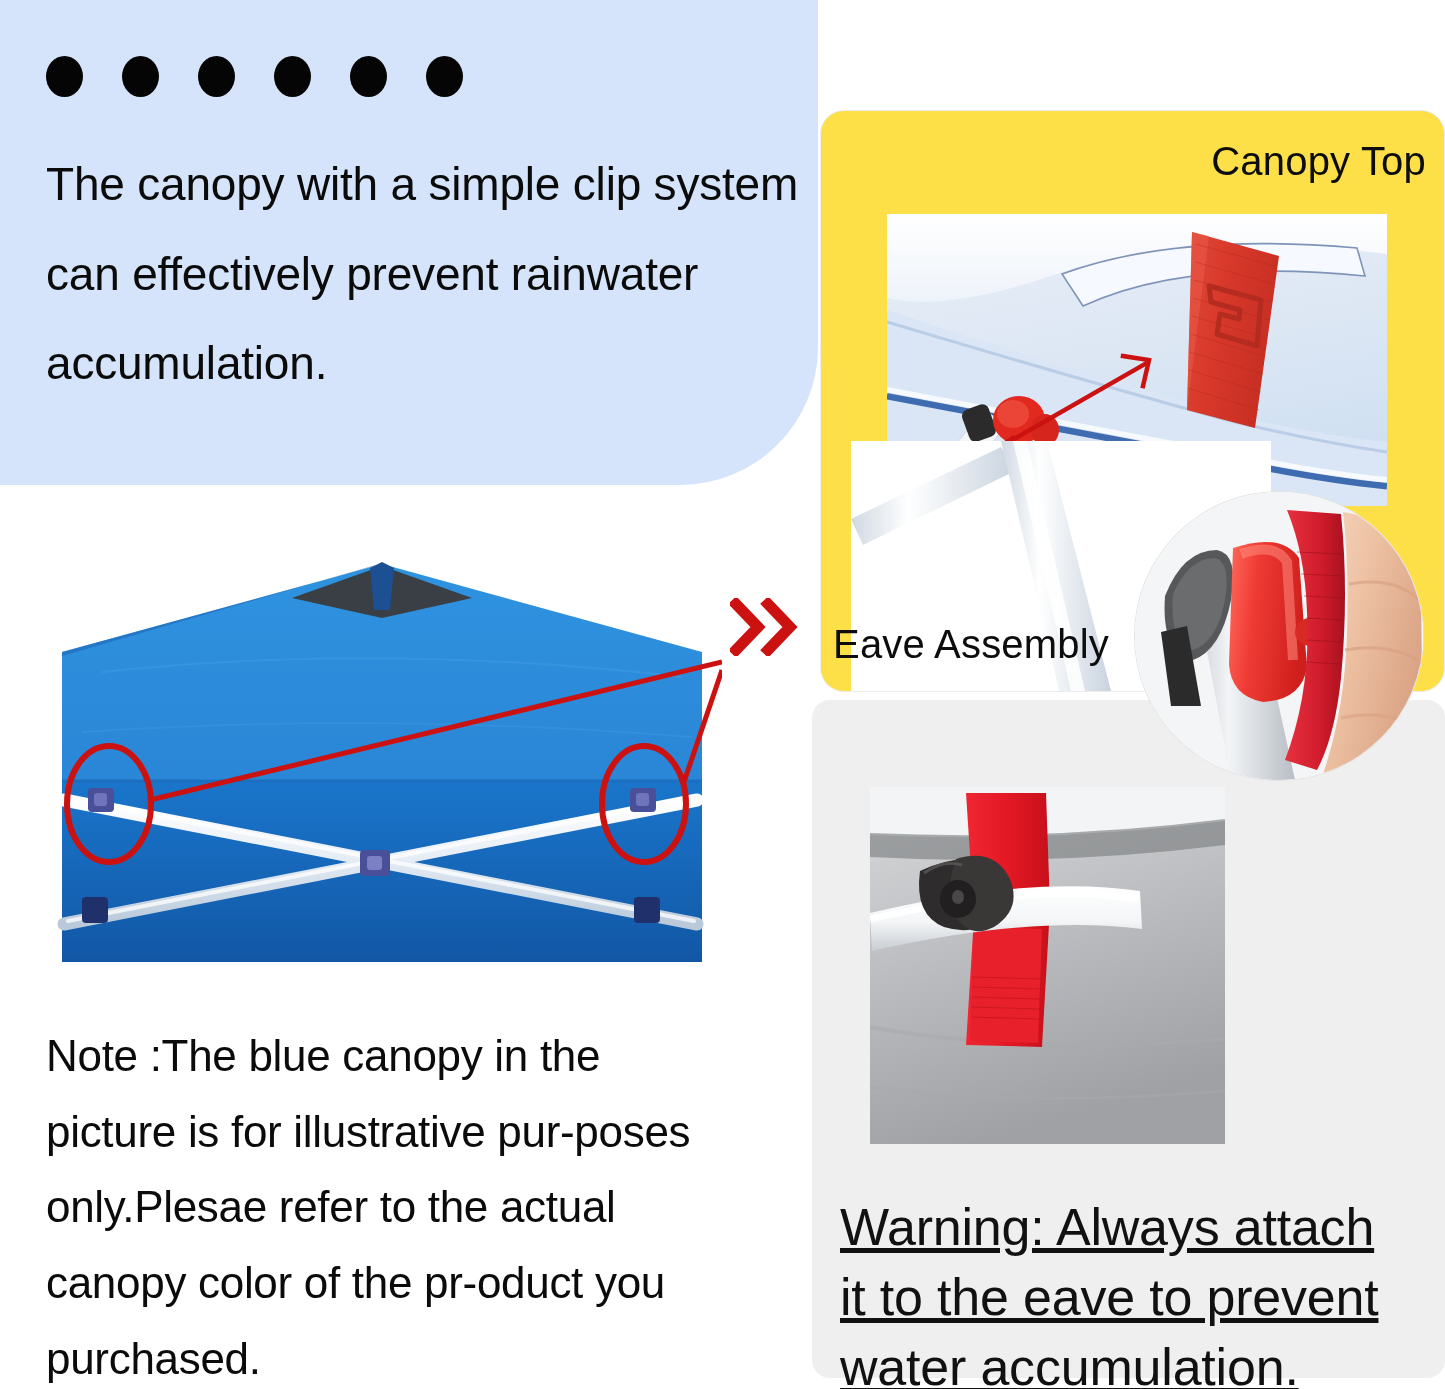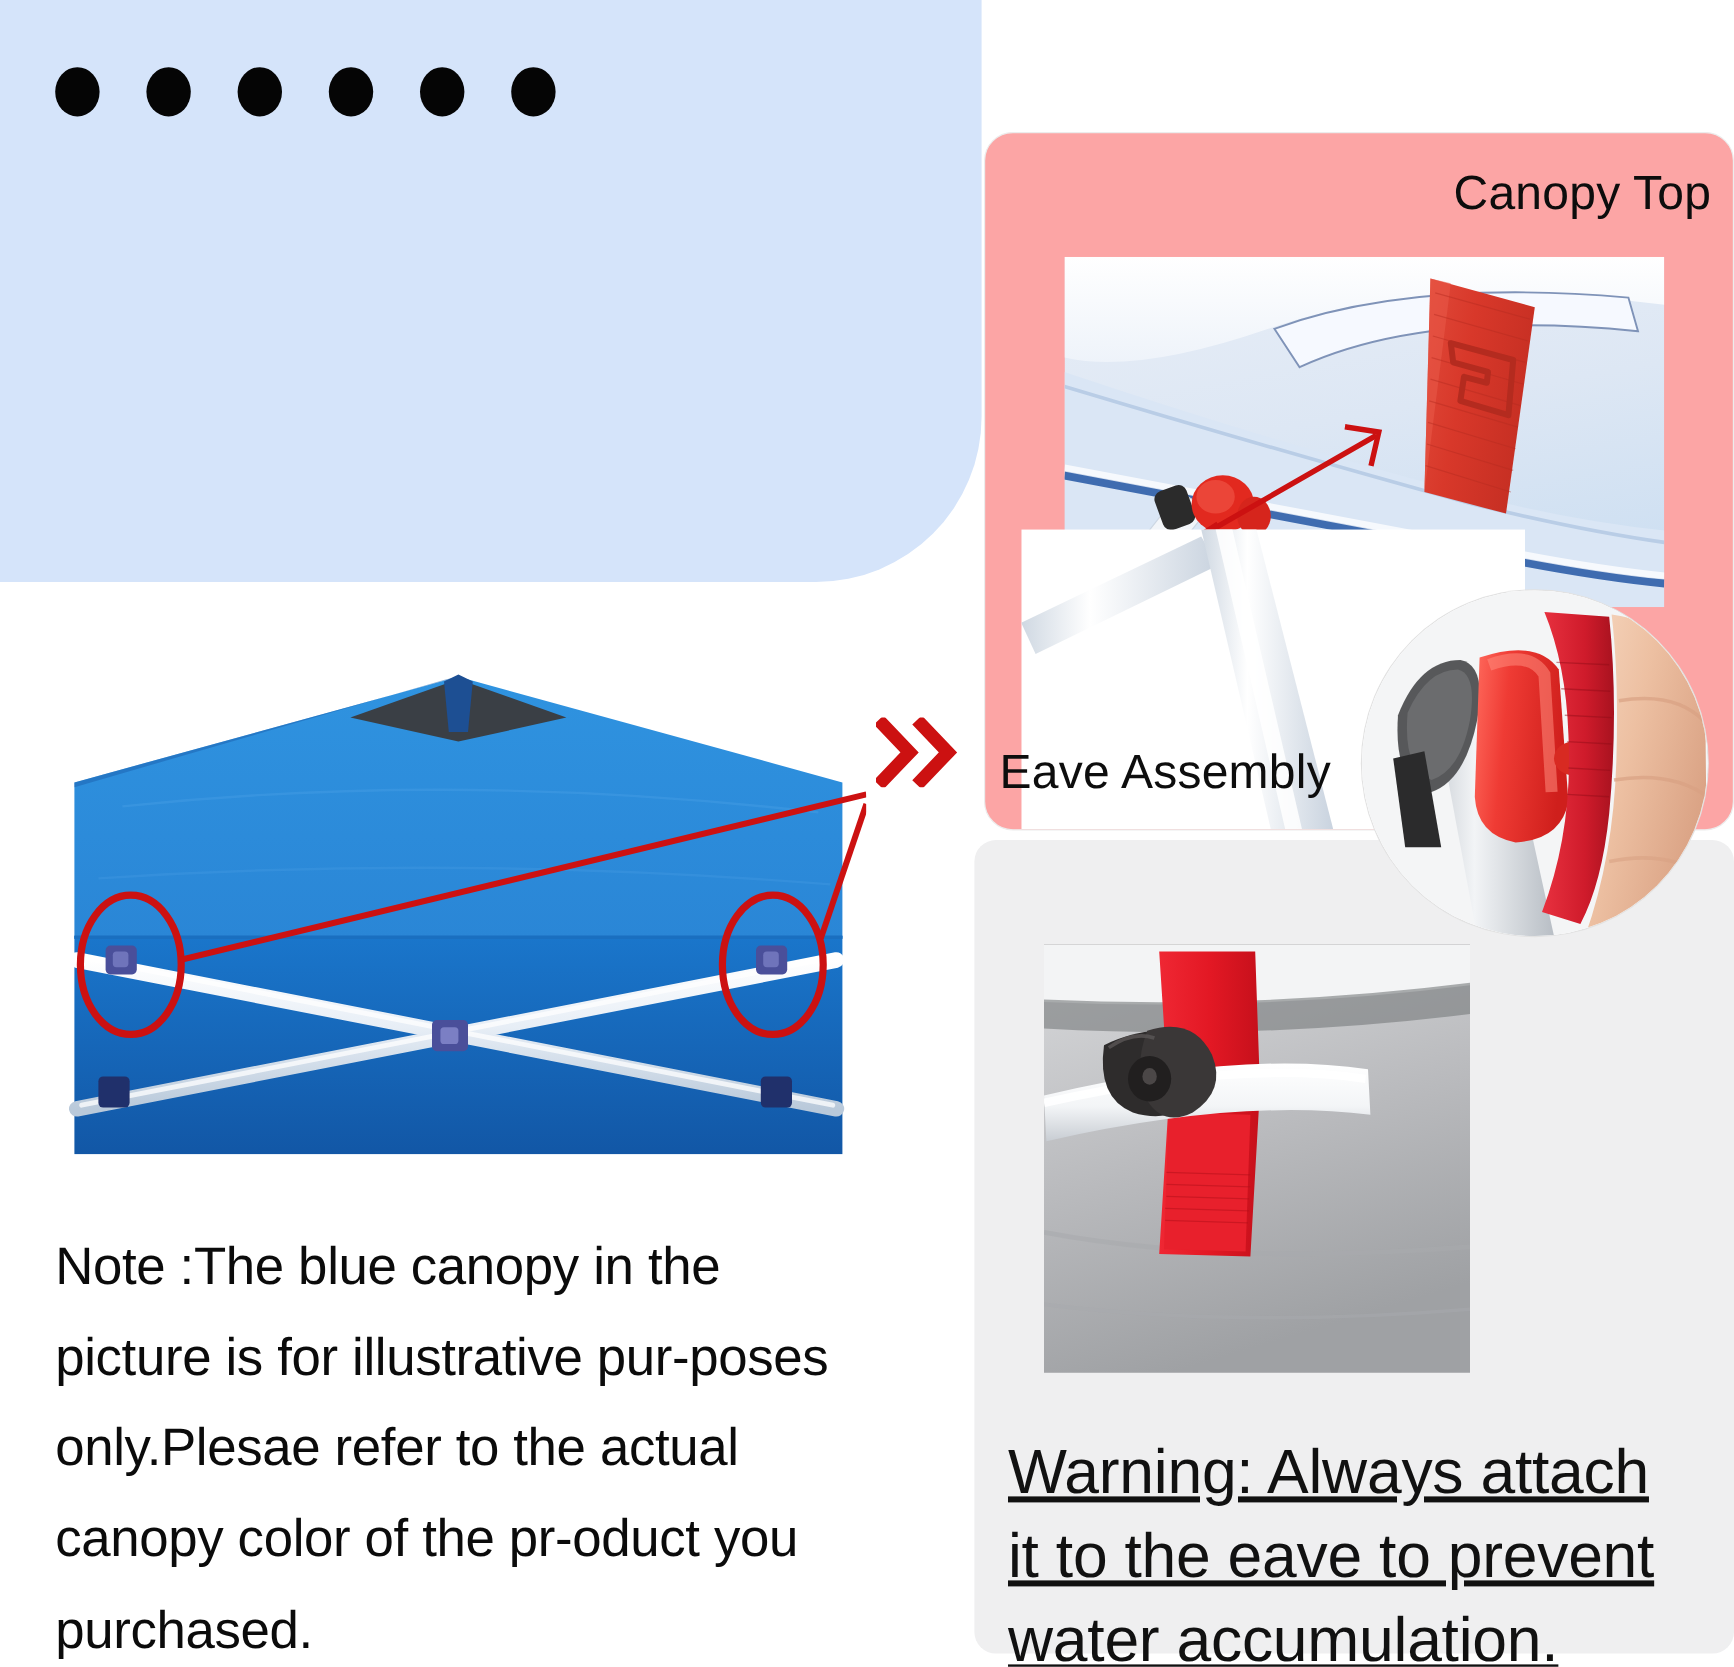--- a/index.html
+++ b/index.html
@@ -97,21 +97,21 @@
     top: 0;
     width: 645px;
     height: 1389px;
   }
   .card-top {
     position: absolute;
     left: 20px;
     top: 110px;
     width: 625px;
     height: 582px;
-    background: #fca5a5;
+    background: #fde047;
     border-radius: 24px;
     border: 1px solid #ececec;
     box-sizing: border-box;
     overflow: visible;
   }
   .card-bottom {
     position: absolute;
     left: 12px;
     top: 700px;
     width: 633px;
@@ -205,20 +205,21 @@
 
     <div class="dot-row">
       <span class="dot"></span>
       <span class="dot"></span>
       <span class="dot"></span>
       <span class="dot"></span>
       <span class="dot"></span>
       <span class="dot"></span>
     </div>
 
+    <div class="callout-text">The canopy with a simple clip system can effectively prevent rainwater accumulation.</div>
   </div>
 
   <div class="canopy-photo">
     <svg class="canopy-svg" viewBox="0 0 680 410" xmlns="http://www.w3.org/2000/svg">
       <defs>
         <linearGradient id="gBlueTop" x1="0" y1="0" x2="0" y2="1">
           <stop offset="0%" stop-color="#2f93e0"></stop>
           <stop offset="100%" stop-color="#2a86d6"></stop>
         </linearGradient>
         <linearGradient id="gBlueBot" x1="0" y1="0" x2="0" y2="1">

